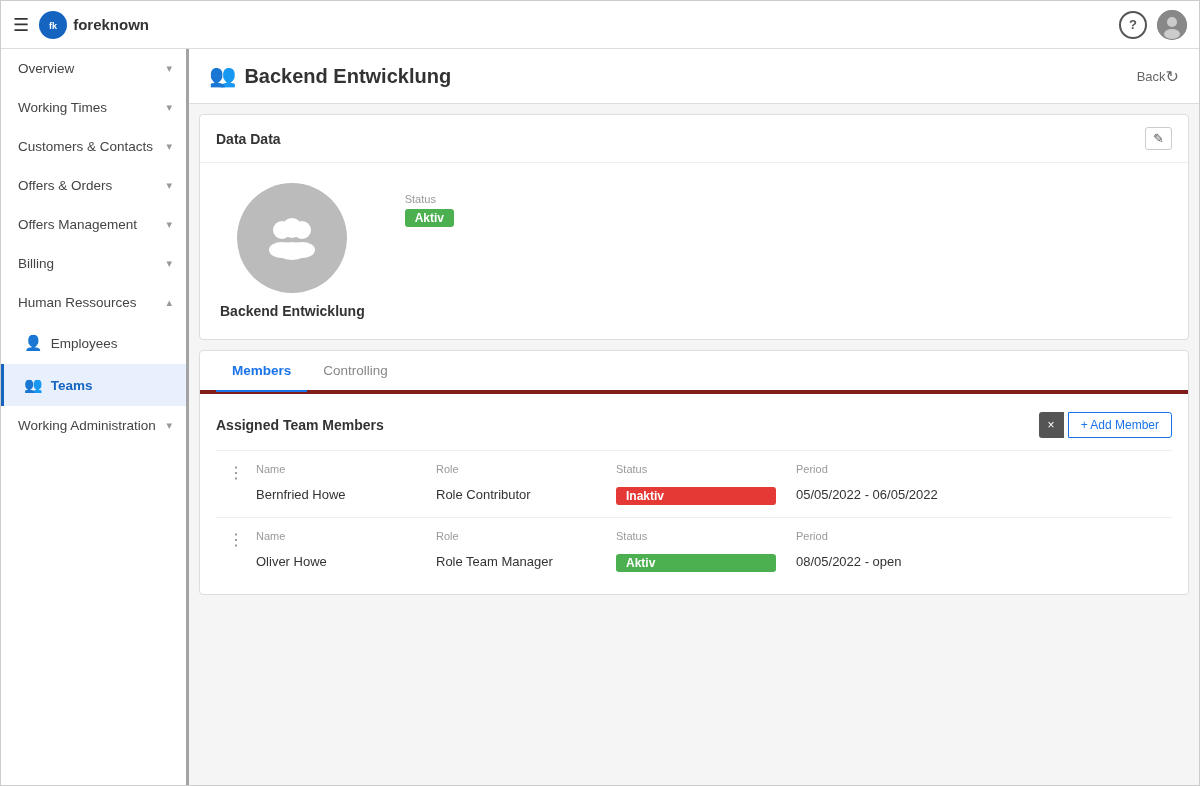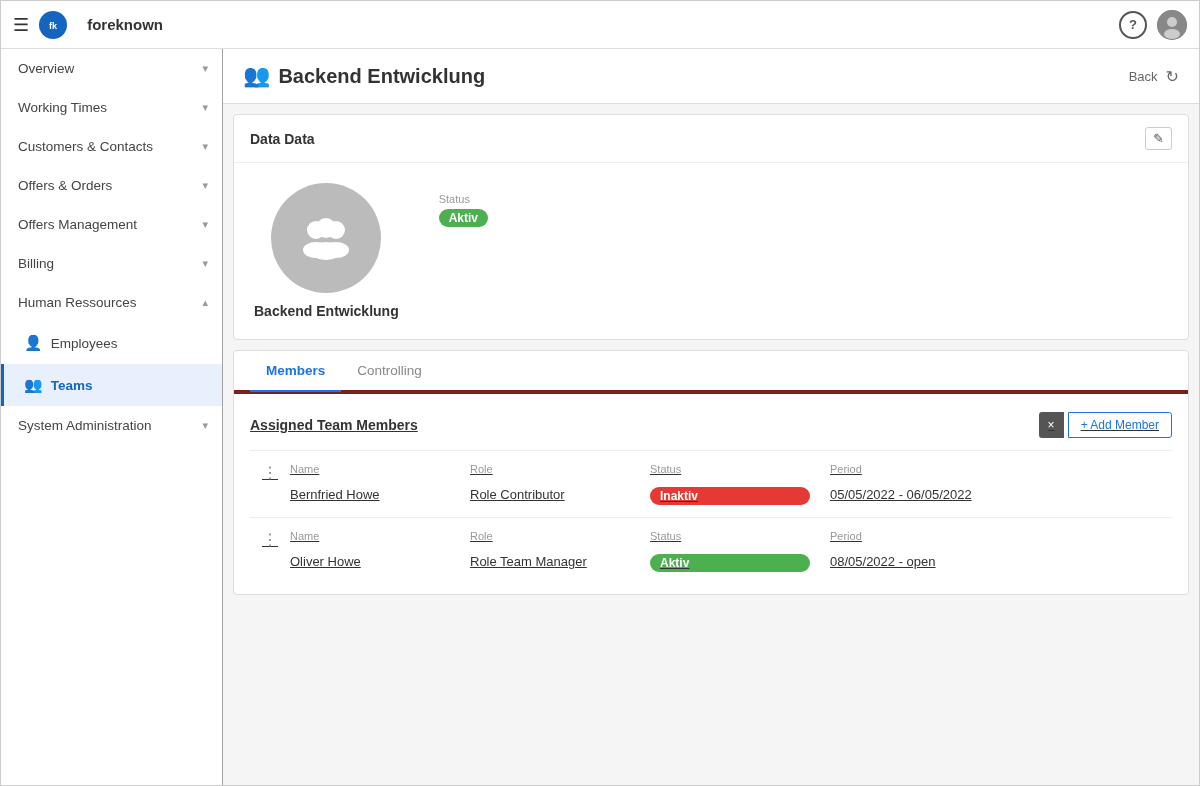--- a/index.html
+++ b/index.html
@@ -3,76 +3,76 @@
   <meta charset="utf-8">
   <style>
     * { box-sizing: border-box; margin: 0; padding: 0; }
     body { font-family: 'Segoe UI', Arial, sans-serif; font-size: 14px; background: #f0f0f0; color: #333; }
 
     .app-container { display: flex; flex-direction: column; width: 1200px; height: 786px; border: 1px solid #ccc; overflow: hidden; }
 
     
     .topbar { display: flex; align-items: center; background: #fff; height: 48px; padding: 0 12px; border-bottom: 1px solid #ddd; flex-shrink: 0; justify-content: space-between; }
     .topbar-left { display: flex; align-items: center; gap: 10px; }
-    .topbar-logo { display: flex; align-items: center; gap: 20px; font-weight: 600; font-size: 15px; color: #333; }
+    .topbar-logo { display: flex; align-items: center; gap: 6px; font-weight: 600; font-size: 15px; color: #333; }
     .logo-icon { width: 28px; height: 28px; background: #1565c0; border-radius: 50%; display: flex; align-items: center; justify-content: center; color: white; font-size: 12px; font-weight: bold; }
     .topbar-right { display: flex; align-items: center; gap: 10px; }
     .help-icon { width: 28px; height: 28px; border: 2px solid #555; border-radius: 50%; display: flex; align-items: center; justify-content: center; font-size: 13px; font-weight: bold; color: #555; cursor: pointer; }
     .avatar { width: 30px; height: 30px; border-radius: 50%; background: #888; overflow: hidden; display: flex; align-items: center; justify-content: center; color: white; font-size: 12px; cursor: pointer; }
     .hamburger { font-size: 18px; cursor: pointer; color: #333; }
 
     
     .main-layout { display: flex; flex: 1; overflow: hidden; }
 
     
-    .sidebar { width: 222px; background: #fff; border-right: 1px solid #a3a3a3; overflow-y: auto; flex-shrink: 0; }
+    .sidebar { width: 188px; background: #fff; border-right: 3px solid #a3a3a3; overflow-y: auto; flex-shrink: 0; }
     .sidebar-item { display: flex; align-items: center; justify-content: space-between; padding: 12px 14px; cursor: pointer; border-left: 3px solid transparent; font-size: 13.5px; color: #444; }
     .sidebar-item.active { background: #e8f0fe; border-left-color: #1565c0; color: #1565c0; font-weight: 600; }
     .sidebar-item.sub { padding-left: 20px; }
     .sidebar-item .chevron { font-size: 11px; color: #999; }
     .sidebar-item .item-left { display: flex; align-items: center; gap: 8px; }
     .sidebar-icon { font-size: 15px; }
 
     
     .content { flex: 1; background: #f5f5f5; overflow-y: auto; padding: 0; }
 
     
     .content-header { display: flex; align-items: center; justify-content: space-between; background: #fff; padding: 14px 20px; border-bottom: 1px solid #ddd; }
     .content-title { display: flex; align-items: center; gap: 8px; font-size: 20px; font-weight: 700; }
-    .content-actions { display: flex; align-items: center; gap: 8px; }
+    .content-actions { display: flex; align-items: center; }
     .back-btn { font-size: 13px; color: #666; cursor: pointer; background: none; border: none; }
     .refresh-btn { font-size: 16px; color: #666; cursor: pointer; background: none; border: none; }
 
     
     .section { background: #fff; margin: 10px; border: 1px solid #ddd; border-radius: 4px; }
     .section-header { display: flex; align-items: center; justify-content: space-between; padding: 12px 16px; border-bottom: 1px solid #eee; font-size: 14px; font-weight: 600; color: #333; }
     .edit-btn { background: none; border: 1px solid #ccc; border-radius: 3px; padding: 3px 7px; cursor: pointer; font-size: 13px; color: #555; }
 
     .base-data-content { display: flex; padding: 20px; gap: 40px; align-items: flex-start; }
     .team-avatar-section { display: flex; flex-direction: column; align-items: center; gap: 10px; }
     .team-avatar { width: 110px; height: 110px; border-radius: 50%; background: #bbb; display: flex; align-items: center; justify-content: center; }
     .team-avatar svg { width: 60px; height: 60px; fill: #fff; }
     .team-name-label { font-weight: 700; font-size: 14px; }
 
     .team-details { display: flex; flex-direction: column; gap: 14px; padding-top: 10px; }
     .detail-item { display: flex; flex-direction: column; gap: 4px; }
     .detail-label { font-size: 11px; color: #999; }
     .detail-value { font-size: 13px; color: #333; }
-    .badge { display: inline-block; padding: 2px 10px; border-radius: 9px; font-size: 12px; font-weight: 600; color: #fff; }
+    .badge { display: inline-block; padding: 2px 10px; border-radius: 3px; font-size: 12px; font-weight: 600; color: #fff; }
     .badge-green { background: #4caf50; }
     .badge-red { background: #e53935; }
 
     
     .tabs-container { background: #fff; margin: 0 10px; border: 1px solid #ddd; border-radius: 4px; overflow: hidden; }
     .tabs-header { display: flex; border-bottom: 4px solid #7f1d1d; padding: 0 16px; }
     .tab { padding: 12px 16px; cursor: pointer; font-size: 13.5px; color: #888; border-bottom: 2px solid transparent; margin-bottom: -2px; }
     .tab.active { color: #1a73e8; border-bottom-color: #1a73e8; font-weight: 600; }
 
     
-    .members-section { padding: 10px 16px; text-decoration: underline; }
+    .members-section { padding: 10px 16px; }
     .members-header { display: flex; align-items: center; justify-content: space-between; padding: 8px 0 12px; }
     .members-title { font-size: 14px; font-weight: 600; }
     .members-actions { display: flex; gap: 4px; }
     .x-btn { background: #555; color: #fff; border: none; padding: 5px 9px; font-size: 12px; cursor: pointer; border-radius: 3px 0 0 3px; }
     .add-member-btn { background: #fff; color: #1a73e8; border: 1px solid #1a73e8; padding: 5px 12px; font-size: 12px; cursor: pointer; border-radius: 0 3px 3px 0; }
 
     .member-row { display: flex; align-items: flex-start; border-top: 1px solid #eee; padding: 12px 0; }
     .member-menu { padding: 0 12px; color: #888; font-size: 16px; cursor: pointer; display: flex; align-items: center; }
     .member-fields { display: flex; flex: 1; gap: 20px; }
     .member-field { display: flex; flex-direction: column; gap: 12px; min-width: 160px; }
@@ -173,21 +173,21 @@
 
       <div class="sidebar-item sub active">
         <span class="item-left">
           <span class="sidebar-icon">👥</span>
           <span>Teams</span>
         </span>
       </div>
 
       <div class="sidebar-item">
         <span class="item-left">
-          <span>System Administration</span>
+          <span>Working Administration</span>
         </span>
         <span class="chevron">▾</span>
       </div>
     </div>
 
     <div class="content">
 
       <div class="content-header">
         <div class="content-title">
           <span style="font-size:22px;">👥</span>

